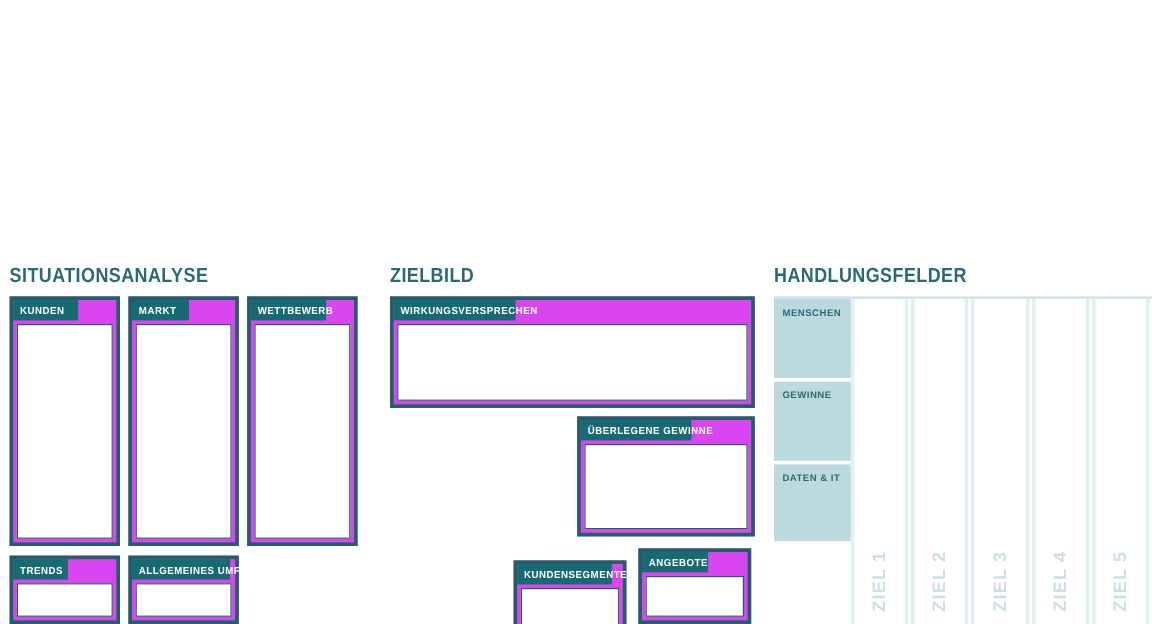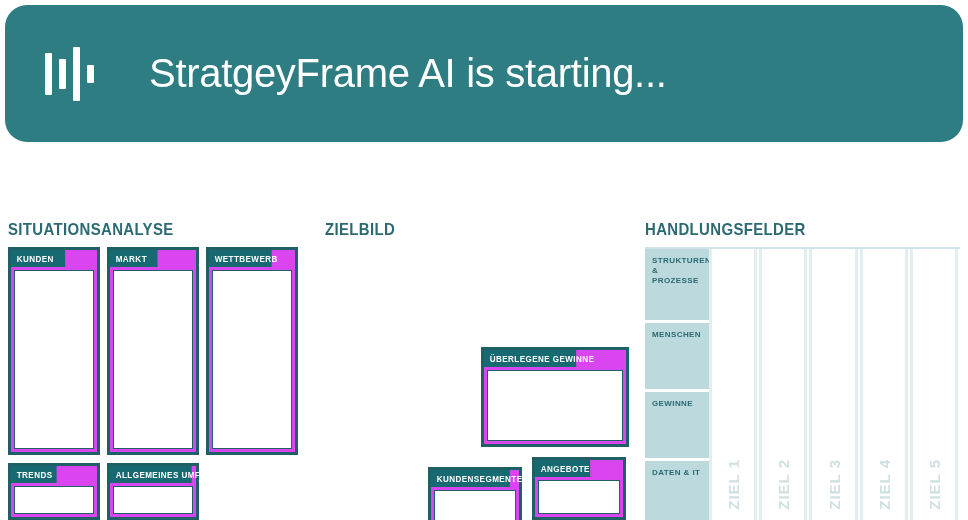--- a/index.html
+++ b/index.html
@@ -116,29 +116,20 @@
     letter-spacing: 1px;
     font-family: "Liberation Sans Narrow","Liberation Sans", sans-serif;
     white-space: nowrap;
   }
 </style>
 </head>
 <body>
 
 <div id="app">
 
-  <div class="banner">
-    <div class="logo-mark">
-      <span class="lb1"></span>
-        <span class="lb2"></span>
-        <span class="lb3"></span>
-        <span class="lb4"></span>
-    </div>
-    <div class="banner-title">StratgeyFrame AI is starting...</div>
-  </div>
 
   <div class="board">
 
     <div class="section" style="left:8px; top:0; width:300px; height:378px;">
       <div class="section-title" style="position:absolute; left:0; top:78px;">SITUATIONSANALYSE</div>
 
       <div class="card" style="left:0; top:105px; width:92px; height:208px;">
         <div class="tab" style="width:57px;">KUNDEN</div>
         <div class="inner"></div>
       </div>
@@ -161,20 +152,24 @@
       <div class="card" style="left:99px; top:321px; width:92px; height:57px;">
         <div class="tab" style="width:86px;">ALLGEMEINES UMFELD</div>
         <div class="inner"></div>
       </div>
 
     </div>
 
     <div class="section" style="left:325px; top:0; width:304px; height:378px;">
       <div class="section-title" style="position:absolute; left:0; top:78px;">ZIELBILD</div>
 
+      <div class="card" style="left:0; top:105px; width:304px; height:93px;">
+        <div class="tab" style="width:107px;">WIRKUNGSVERSPRECHEN</div>
+        <div class="inner"></div>
+      </div>
 
 
       <div class="card" style="left:156px; top:205px; width:148px; height:100px;">
         <div class="tab" style="width:97px;">ÜBERLEGENE GEWINNE</div>
         <div class="inner"></div>
       </div>
 
 
       <div class="card" style="left:103px; top:310px; width:94px; height:63px;margin-top:15px;">
         <div class="tab" style="width:83px;">KUNDENSEGMENTE</div>
@@ -186,21 +181,20 @@
         <div class="inner"></div>
       </div>
     </div>
 
     <div class="section" style="left:645px; top:0; width:315px; height:378px;">
       <div class="section-title" style="position:absolute; left:0; top:78px;">HANDLUNGSFELDER</div>
 
       <div class="hf-grid" style="left:0; top:105px; width:315px; height:273px;">
 
         <div class="hf-rowlabels" style="height:273px;">
-          <div class="hf-rowlabel" style="height:71px;">STRUKTUREN &amp; PROZESSE</div>
           <div class="hf-rowlabel" style="height:66px;">MENSCHEN</div>
           <div class="hf-rowlabel" style="height:66px;">GEWINNE</div>
           <div class="hf-rowlabel" style="height:64px;">DATEN &amp; IT</div>
         </div>
 
         <div class="hf-cols">
           <div class="hf-col">
             <div class="hf-col-label">ZIEL 1</div>
           </div>
           <div class="hf-col">

